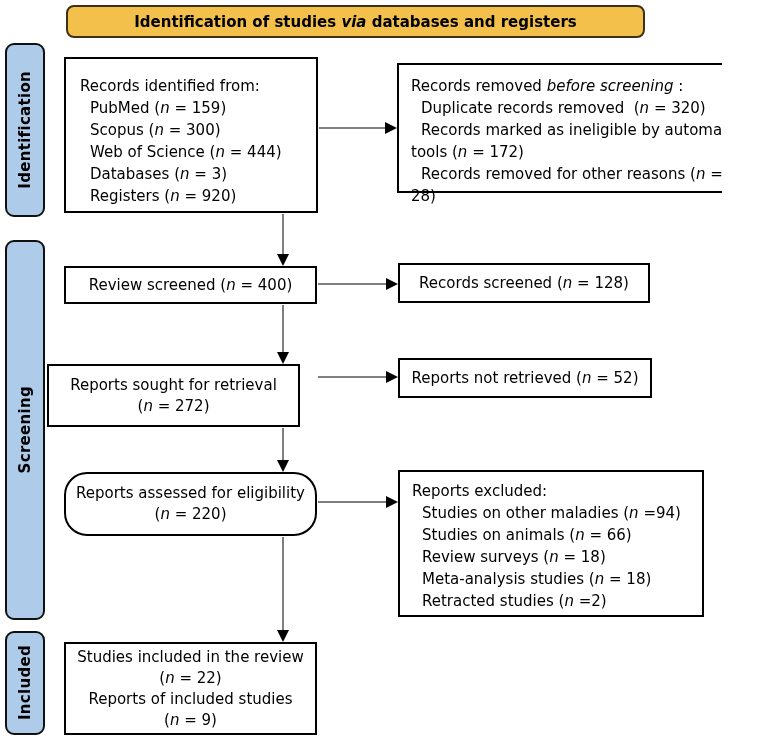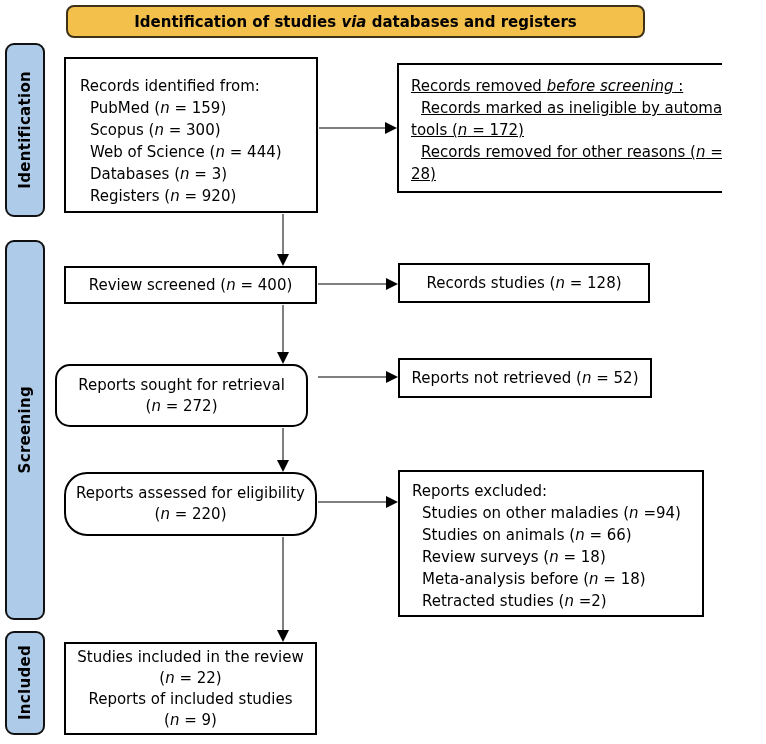--- a/index.html
+++ b/index.html
@@ -60,54 +60,55 @@
 
   <div class="box txt pad-b1" style="left:64px;top:57px;width:254px;height:156px;">
     <p class="line">Records identified from:</p>
     <p class="line indent"><span>PubMed (</span><i>n</i><span> = 159)</span></p>
     <p class="line indent"><span>Scopus (</span><i>n</i><span> = 300)</span></p>
     <p class="line indent"><span>Web of Science (</span><i>n</i><span> = 444)</span></p>
     <p class="line indent"><span>Databases (</span><i>n</i><span> = 3)</span></p>
     <p class="line indent"><span>Registers (</span><i>n</i><span> = 920)</span></p>
   </div>
 
-  <div class="box txt pad-r1" style="left:397px;top:63px;width:366px;height:130px;text-decoration:underline;">
+  <div class="box txt pad-r1" style="left:397px;top:63px;width:366px;height:130px;">
     <p class="line"><span>Records removed </span><i>before screening</i><span> :</span></p>
+    <p class="line indent"><span>Duplicate records removed  (</span><i>n</i><span> = 320)</span></p>
     <p class="line indent"><span>Records marked as ineligible by automation tools (</span><i>n</i><span> = 172)</span></p>
     <p class="line indent"><span>Records removed for other reasons (</span><i>n</i><span> = 28)</span></p>
   </div>
 
   <div class="box center" style="left:64px;top:266px;width:253px;height:38px;">
     <p class="line"><span>Review screened (</span><i>n</i><span> = 400)</span></p>
   </div>
 
   <div class="box center" style="left:398px;top:263px;width:252px;height:40px;">
-    <p class="line"><span>Records studies (</span><i>n</i><span> = 128)</span></p>
+    <p class="line"><span>Records screened (</span><i>n</i><span> = 128)</span></p>
   </div>
 
-  <div class="box center" style="left:55px;top:364px;width:253px;height:63px;border-radius:15px;">
+  <div class="box center" style="left:47px;top:364px;width:253px;height:63px;">
     <p class="line">Reports sought for retrieval</p>
     <p class="line"><span>(</span><i>n</i><span> = 272)</span></p>
   </div>
 
   <div class="box center" style="left:398px;top:358px;width:254px;height:40px;">
     <p class="line"><span>Reports not retrieved (</span><i>n</i><span> = 52)</span></p>
   </div>
 
   <div class="box center" style="left:64px;top:472px;width:253px;height:64px;border-radius:23px;">
     <p class="line">Reports assessed for eligibility</p>
     <p class="line"><span>(</span><i>n</i><span> = 220)</span></p>
   </div>
 
   <div class="box txt pad-r4" style="left:398px;top:470px;width:306px;height:147px;">
     <p class="line">Reports excluded:</p>
     <p class="line indent"><span>Studies on other maladies (</span><i>n</i><span> =94)</span></p>
     <p class="line indent"><span>Studies on animals (</span><i>n</i><span> = 66)</span></p>
     <p class="line indent"><span>Review surveys (</span><i>n</i><span> = 18)</span></p>
-    <p class="line indent"><span>Meta-analysis before (</span><i>n</i><span> = 18)</span></p>
+    <p class="line indent"><span>Meta-analysis studies (</span><i>n</i><span> = 18)</span></p>
     <p class="line indent"><span>Retracted studies (</span><i>n</i><span> =2)</span></p>
   </div>
 
   <div class="box center" style="left:64px;top:642px;width:253px;height:93px;">
     <p class="line">Studies included in the review</p>
     <p class="line"><span>(</span><i>n</i><span> = 22)</span></p>
     <p class="line">Reports of included studies</p>
     <p class="line"><span>(</span><i>n</i><span> = 9)</span></p>
   </div>
 

